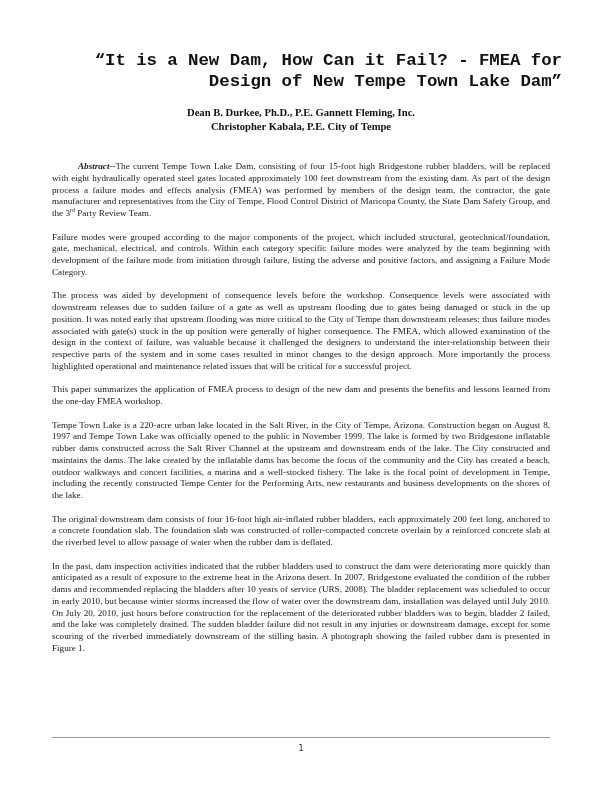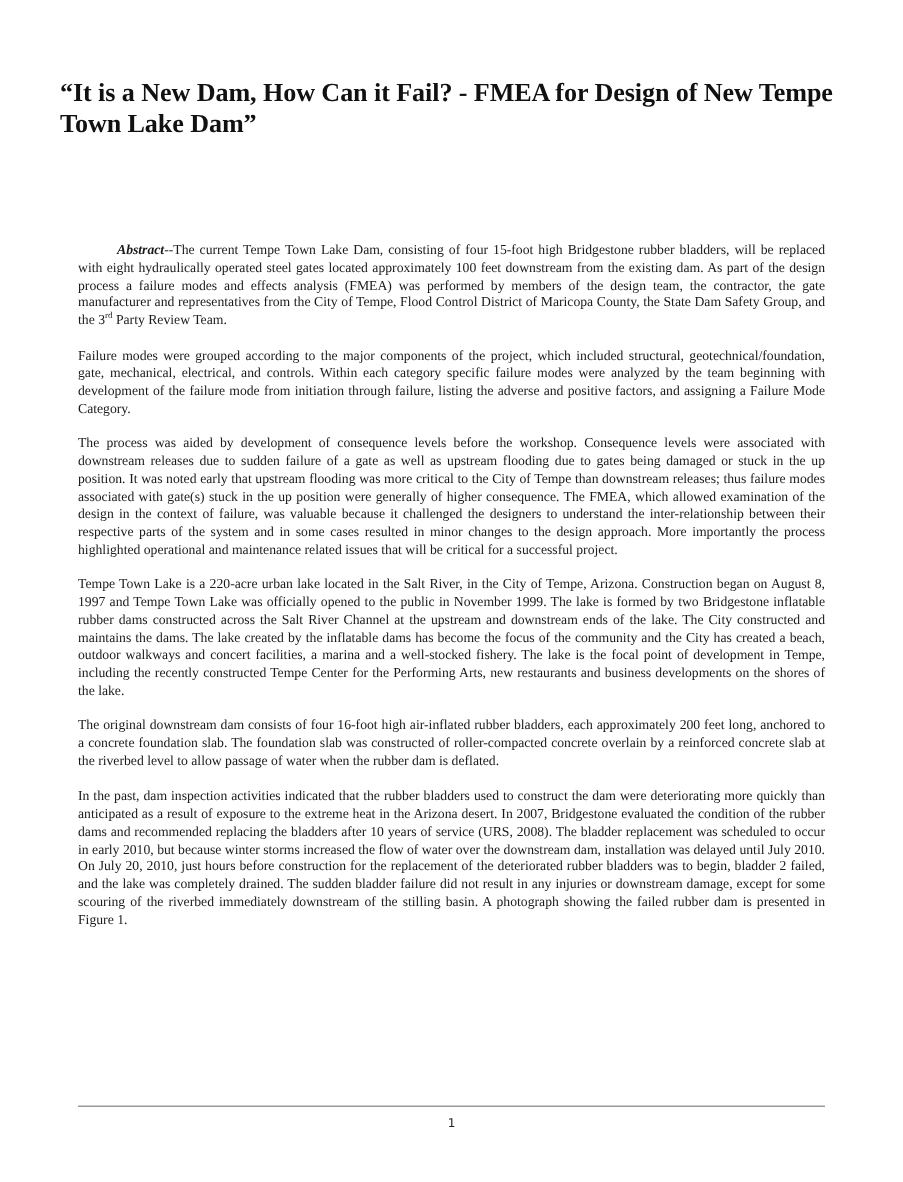--- a/index.html
+++ b/index.html
@@ -4,22 +4,22 @@
 <style>
   html, body { margin: 0; padding: 0; background: #ffffff; }
   body { width: 602px; height: 788px; position: relative; overflow: hidden; }
   .page {
     position: absolute; left: 0; top: 0; width: 602px; height: 788px;
     background: #ffffff; color: #1a1a1a;
     font-family: "Liberation Serif", "DejaVu Serif", serif;
   }
   .title {
     position: absolute; left: 40px; width: 522px; top: 51px;
-    text-align: left; font-weight: bold; font-size: 17.4px; line-height: 20.5px;
-    letter-spacing: -0.05px; color: #111;
+    text-align: right; font-weight: bold; font-size: 17.4px; line-height: 20.5px;
+    letter-spacing: -0.05px; color: #111; font-family: Liberation Mono, monospace;
   }
   .authors {
     position: absolute; left: 40px; width: 522px; top: 106px;
     text-align: center; font-weight: bold; font-size: 10.6px; line-height: 14px; color: #111;
   }
   .body {
     position: absolute; left: 52px; width: 498px; top: 161px;
     font-size: 9.15px; line-height: 11.75px; text-align: justify; color: #1a1a1a;
   }
   .body p { margin: 0 0 11.75px 0; }
@@ -39,26 +39,31 @@
     font-family: "DejaVu Sans", sans-serif; font-size: 8px; color: #222;
   }
 </style>
 </head>
 <body>
 
 <div class="page">
 
   <div class="title">“It is a New Dam, How Can it Fail? - FMEA for Design of New Tempe Town Lake Dam”</div>
 
+  <div class="authors">
+    <div>Dean B. Durkee, Ph.D., P.E. Gannett Fleming, Inc.</div>
+    <div>Christopher Kabala, P.E. City of Tempe</div>
+  </div>
 
   <div class="body">
     <p class="indent"><span class="abs-label">Abstract</span><span>--</span><span>The current Tempe Town Lake Dam, consisting of four 15-foot high Bridgestone rubber bladders, will be replaced with eight hydraulically operated steel gates located approximately 100 feet downstream from the existing dam.  As part of the design process a failure modes and effects analysis (FMEA) was performed by members of the design team, the contractor, the gate manufacturer and representatives from the City of Tempe, Flood Control District of Maricopa County, the State Dam Safety Group, and the 3</span><sup>rd</sup><span> Party Review Team.</span></p>
 
     <p>Failure modes were grouped according to the major components of the project, which included structural, geotechnical/foundation, gate, mechanical, electrical, and controls.  Within each category specific failure modes were analyzed by the team beginning with development of the failure mode from initiation through failure, listing the adverse and positive factors, and assigning a Failure Mode Category.</p>
     <p>The process was aided by development of consequence levels before the workshop.  Consequence levels were associated with downstream releases due to sudden failure of a gate as well as upstream flooding due to gates being damaged or stuck in the up position.  It was noted early that upstream flooding was more critical to the City of Tempe than downstream releases; thus failure modes associated with gate(s) stuck in the up position were generally of higher consequence.  The FMEA, which allowed examination of the design in the context of failure, was valuable because it challenged the designers to understand the inter-relationship between their respective parts of the system and in some cases resulted in minor changes to the design approach.  More importantly the process highlighted operational and maintenance related issues that will be critical for a successful project.</p>
+    <p>This paper summarizes the application of FMEA process to design of the new dam and presents the benefits and lessons learned from the one-day FMEA workshop.</p>
 
 
     <p>Tempe Town Lake is a 220-acre urban lake located in the Salt River, in the City of Tempe, Arizona. Construction began on August 8, 1997 and Tempe Town Lake was officially opened to the public in November 1999. The lake is formed by two Bridgestone inflatable rubber dams constructed across the Salt River Channel at the upstream and downstream ends of the lake.  The City constructed and maintains the dams.  The lake created by the inflatable dams has become the focus of the community and the City has created a beach, outdoor walkways and concert facilities, a marina and a well-stocked fishery.  The lake is the focal point of development in Tempe, including the recently constructed Tempe Center for the Performing Arts, new restaurants and business developments on the shores of the lake.</p>
     <p>The original downstream dam consists of four 16-foot high air-inflated rubber bladders, each approximately 200 feet long, anchored to a concrete foundation slab. The foundation slab was constructed of roller-compacted concrete overlain by a reinforced concrete slab at the riverbed level to allow passage of water when the rubber dam is deflated.</p>
     <p>In the past, dam inspection activities indicated that the rubber bladders used to construct the dam were deteriorating more quickly than anticipated as a result of exposure to the extreme heat in the Arizona desert.  In 2007, Bridgestone evaluated the condition of the rubber dams and recommended replacing the bladders after 10 years of service (URS, 2008).  The bladder replacement was scheduled to occur in early 2010, but because winter storms increased the flow of water over the downstream dam, installation was delayed until July 2010.  On July 20, 2010, just hours before construction for the replacement of the deteriorated rubber bladders was to begin, bladder 2 failed, and the lake was completely drained.  The sudden bladder failure did not result in any injuries or downstream damage, except for some scouring of the riverbed immediately downstream of the stilling basin.  A photograph showing the failed rubber dam is presented in Figure 1.</p>
   </div>
 
   <div class="footer-rule"></div>
   <div class="page-num">1</div>
 </div>

